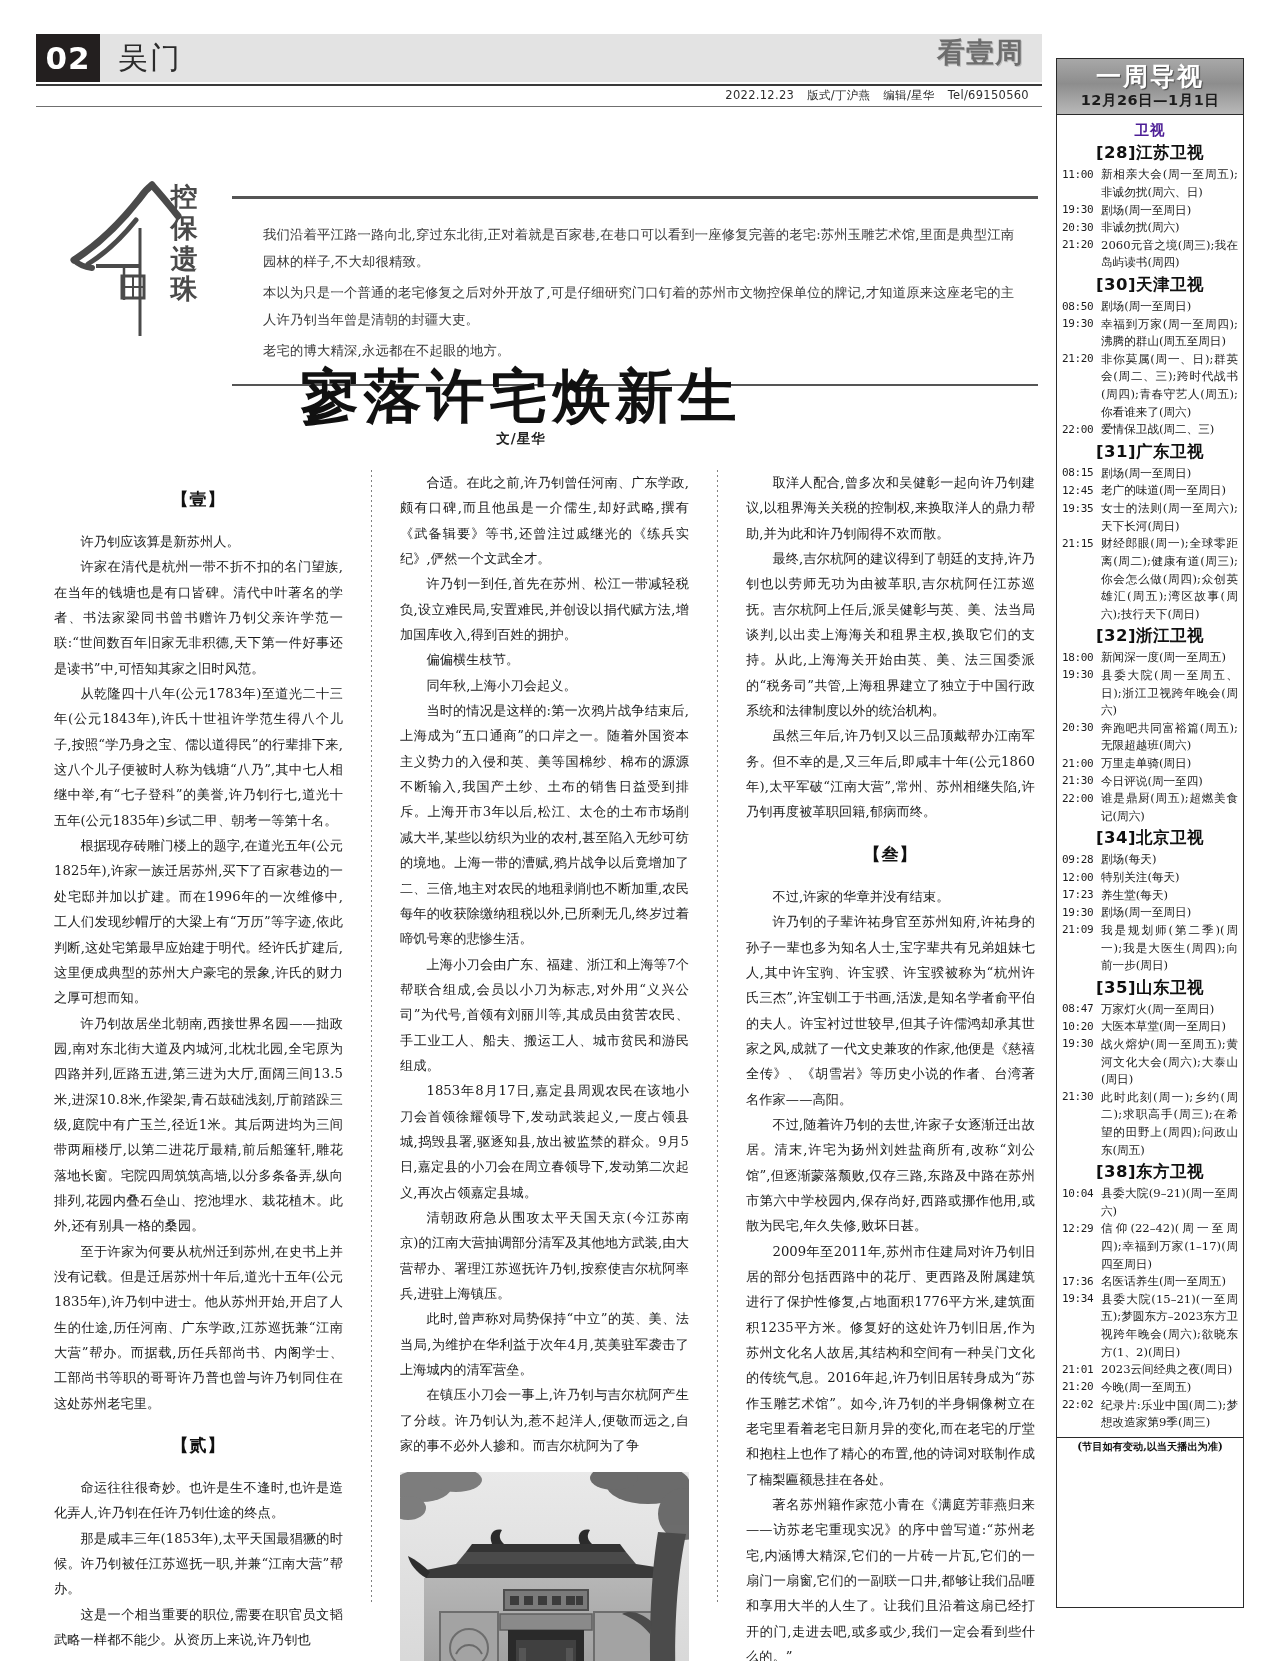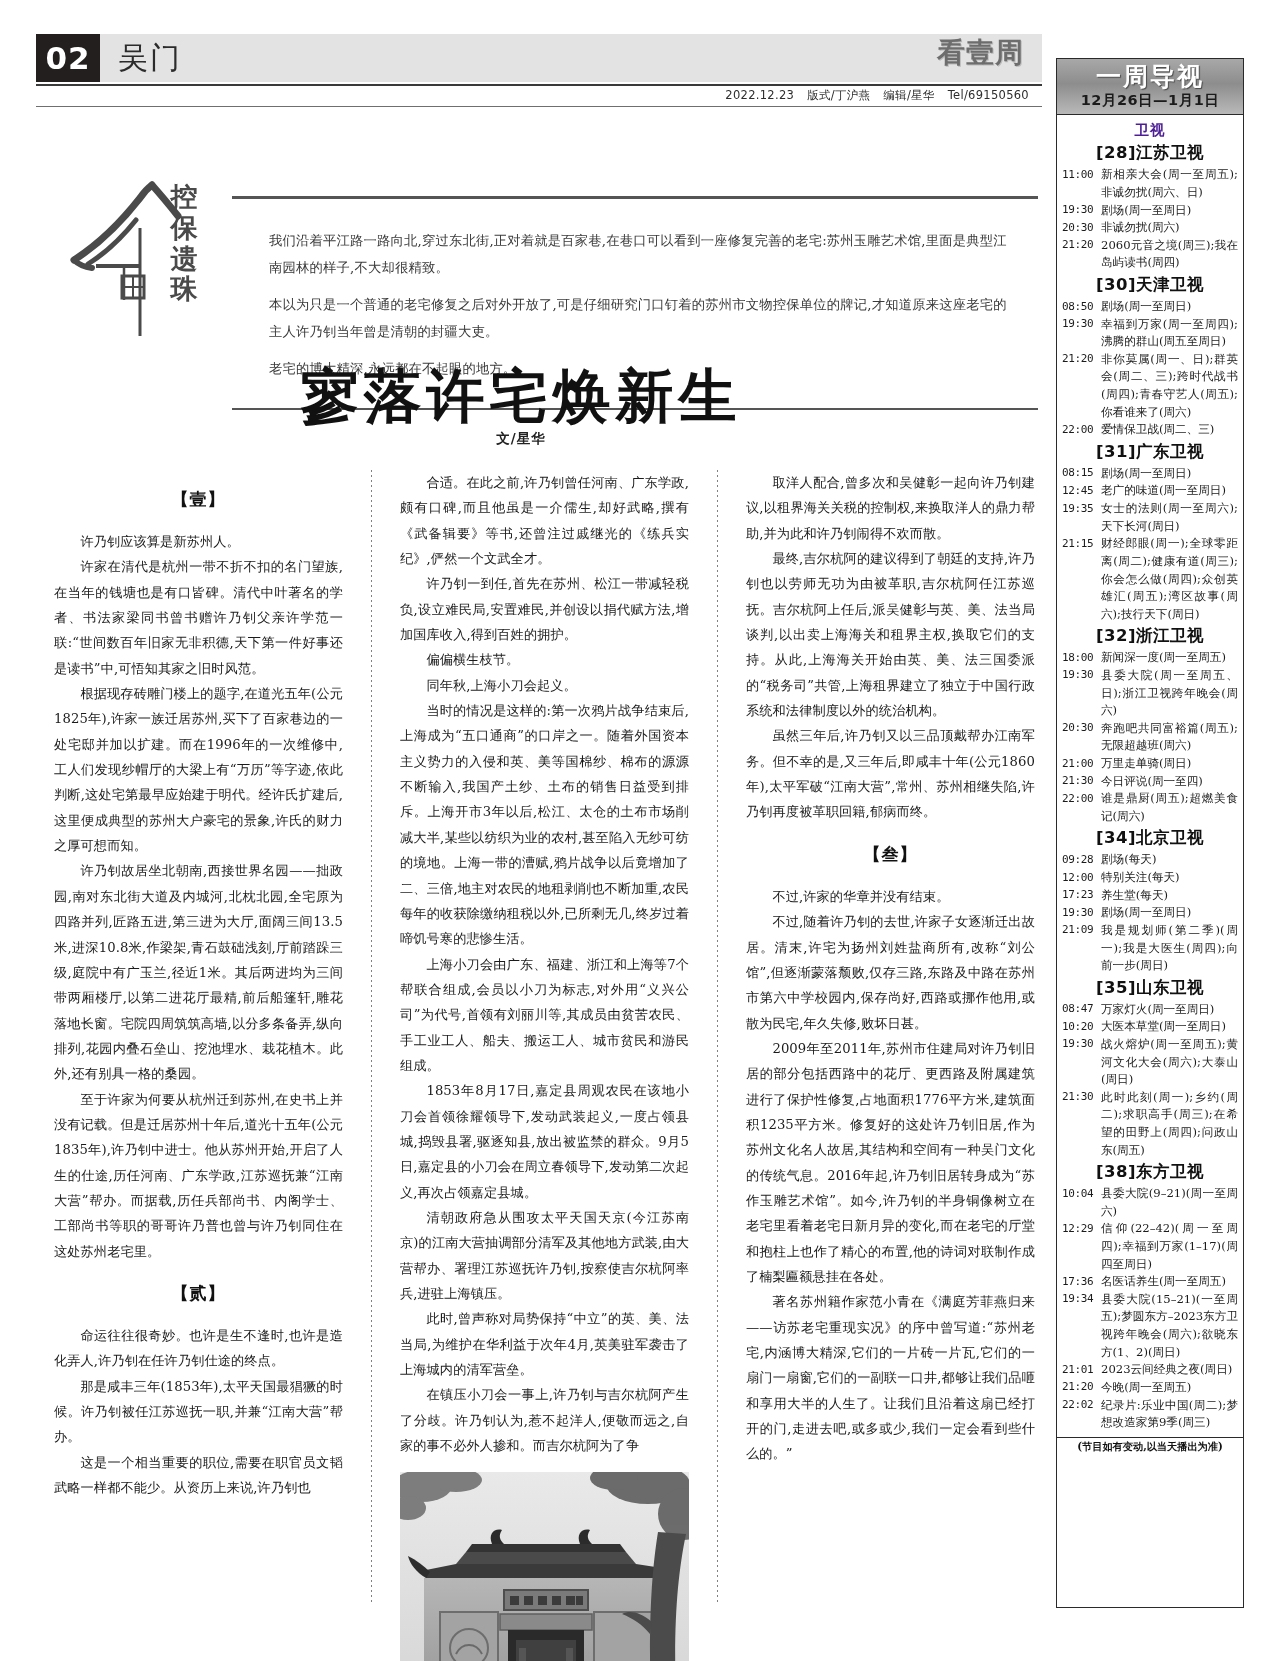--- a/index.html
+++ b/index.html
@@ -104,21 +104,21 @@
   }
   .lead-bot { background: #555; height: 2px; }
   .lead-body {
     padding: 18px 10px 14px 26px;
     font-size: 13.3px;
     line-height: 2.0;
     color: #3a3a3a;
     font-family: "DejaVu Serif", "Liberation Serif", serif;
     letter-spacing: .2px;
   }
-  .lead-body p { margin: 11px; }
+  .lead-body p { margin: 5px; }
 
   
   .headline {
     position: absolute;
     left: 0; top: 358px;
     width: 1042px;
     text-align: center;
     font-size: 58px;
     font-weight: bold;
     letter-spacing: 5px;
@@ -308,20 +308,21 @@
   </div>
 
   <div class="headline">寥落许宅焕新生</div>
   <div class="byline">文/星华</div>
 
   <div class="cols" id="cols">
       <div class="col">
         <div class="sect">【壹】</div>
         <p class="body">许乃钊应该算是新苏州人。</p>
         <p class="body">许家在清代是杭州一带不折不扣的名门望族,在当年的钱塘也是有口皆碑。清代中叶著名的学者、书法家梁同书曾书赠许乃钊父亲许学范一联:“世间数百年旧家无非积德,天下第一件好事还是读书”中,可悟知其家之旧时风范。</p>
+        <p class="body">从乾隆四十八年(公元1783年)至道光二十三年(公元1843年),许氏十世祖许学范生得八个儿子,按照“学乃身之宝、儒以道得民”的行辈排下来,这八个儿子便被时人称为钱塘“八乃”,其中七人相继中举,有“七子登科”的美誉,许乃钊行七,道光十五年(公元1835年)乡试二甲、朝考一等第十名。</p>
         <p class="body">根据现存砖雕门楼上的题字,在道光五年(公元1825年),许家一族迁居苏州,买下了百家巷边的一处宅邸并加以扩建。而在1996年的一次维修中,工人们发现纱帽厅的大梁上有“万历”等字迹,依此判断,这处宅第最早应始建于明代。经许氏扩建后,这里便成典型的苏州大户豪宅的景象,许氏的财力之厚可想而知。</p>
         <p class="body">许乃钊故居坐北朝南,西接世界名园——拙政园,南对东北街大道及内城河,北枕北园,全宅原为四路并列,匠路五进,第三进为大厅,面阔三间13.5米,进深10.8米,作梁架,青石鼓础浅刻,厅前踏跺三级,庭院中有广玉兰,径近1米。其后两进均为三间带两厢楼厅,以第二进花厅最精,前后船篷轩,雕花落地长窗。宅院四周筑筑高墙,以分多条备弄,纵向排列,花园内叠石垒山、挖池埋水、栽花植木。此外,还有别具一格的桑园。</p>
         <p class="body">至于许家为何要从杭州迁到苏州,在史书上并没有记载。但是迁居苏州十年后,道光十五年(公元1835年),许乃钊中进士。他从苏州开始,开启了人生的仕途,历任河南、广东学政,江苏巡抚兼“江南大营”帮办。而据载,历任兵部尚书、内阁学士、工部尚书等职的哥哥许乃普也曾与许乃钊同住在这处苏州老宅里。</p>
         <div class="sect">【贰】</div>
         <p class="body">命运往往很奇妙。也许是生不逢时,也许是造化弄人,许乃钊在任许乃钊仕途的终点。</p>
         <p class="body">那是咸丰三年(1853年),太平天国最猖獗的时候。许乃钊被任江苏巡抚一职,并兼“江南大营”帮办。</p>
         <p class="body">这是一个相当重要的职位,需要在职官员文韬武略一样都不能少。从资历上来说,许乃钊也</p>
       </div>
       <div class="coldiv"></div>
       <div class="col">
@@ -411,20 +412,21 @@
         </svg>
         </div>
       </div>
       <div class="coldiv"></div>
       <div class="col">
         <p class="body">取洋人配合,曾多次和吴健彰一起向许乃钊建议,以租界海关关税的控制权,来换取洋人的鼎力帮助,并为此和许乃钊闹得不欢而散。</p>
         <p class="body">最终,吉尔杭阿的建议得到了朝廷的支持,许乃钊也以劳师无功为由被革职,吉尔杭阿任江苏巡抚。吉尔杭阿上任后,派吴健彰与英、美、法当局谈判,以出卖上海海关和租界主权,换取它们的支持。从此,上海海关开始由英、美、法三国委派的“税务司”共管,上海租界建立了独立于中国行政系统和法律制度以外的统治机构。</p>
         <p class="body">虽然三年后,许乃钊又以三品顶戴帮办江南军务。但不幸的是,又三年后,即咸丰十年(公元1860年),太平军破“江南大营”,常州、苏州相继失陷,许乃钊再度被革职回籍,郁病而终。</p>
         <div class="sect">【叁】</div>
         <p class="body">不过,许家的华章并没有结束。</p>
+        <p class="body">许乃钊的子辈许祐身官至苏州知府,许祐身的孙子一辈也多为知名人士,宝字辈共有兄弟姐妹七人,其中许宝驹、许宝骙、许宝骙被称为“杭州许氏三杰”,许宝钏工于书画,活泼,是知名学者俞平伯的夫人。许宝衬过世较早,但其子许儒鸿却承其世家之风,成就了一代文史兼攻的作家,他便是《慈禧全传》、《胡雪岩》等历史小说的作者、台湾著名作家——高阳。</p>
         <p class="body">不过,随着许乃钊的去世,许家子女逐渐迁出故居。清末,许宅为扬州刘姓盐商所有,改称“刘公馆”,但逐渐蒙落颓败,仅存三路,东路及中路在苏州市第六中学校园内,保存尚好,西路或挪作他用,或散为民宅,年久失修,败坏日甚。</p>
         <p class="body">2009年至2011年,苏州市住建局对许乃钊旧居的部分包括西路中的花厅、更西路及附属建筑进行了保护性修复,占地面积1776平方米,建筑面积1235平方米。修复好的这处许乃钊旧居,作为苏州文化名人故居,其结构和空间有一种吴门文化的传统气息。2016年起,许乃钊旧居转身成为“苏作玉雕艺术馆”。如今,许乃钊的半身铜像树立在老宅里看着老宅日新月异的变化,而在老宅的厅堂和抱柱上也作了精心的布置,他的诗词对联制作成了楠梨匾额悬挂在各处。</p>
         <p class="body">著名苏州籍作家范小青在《满庭芳菲燕归来——访苏老宅重现实况》的序中曾写道:“苏州老宅,内涵博大精深,它们的一片砖一片瓦,它们的一扇门一扇窗,它们的一副联一口井,都够让我们品咂和享用大半的人生了。让我们且沿着这扇已经打开的门,走进去吧,或多或少,我们一定会看到些什么的。”</p>
       </div>
     </div>
 
   <div class="tv">
     <div class="tv-head">
       <div class="tv-head-title">一周导视</div>
       <div class="tv-head-dates">12月26日—1月1日</div>

